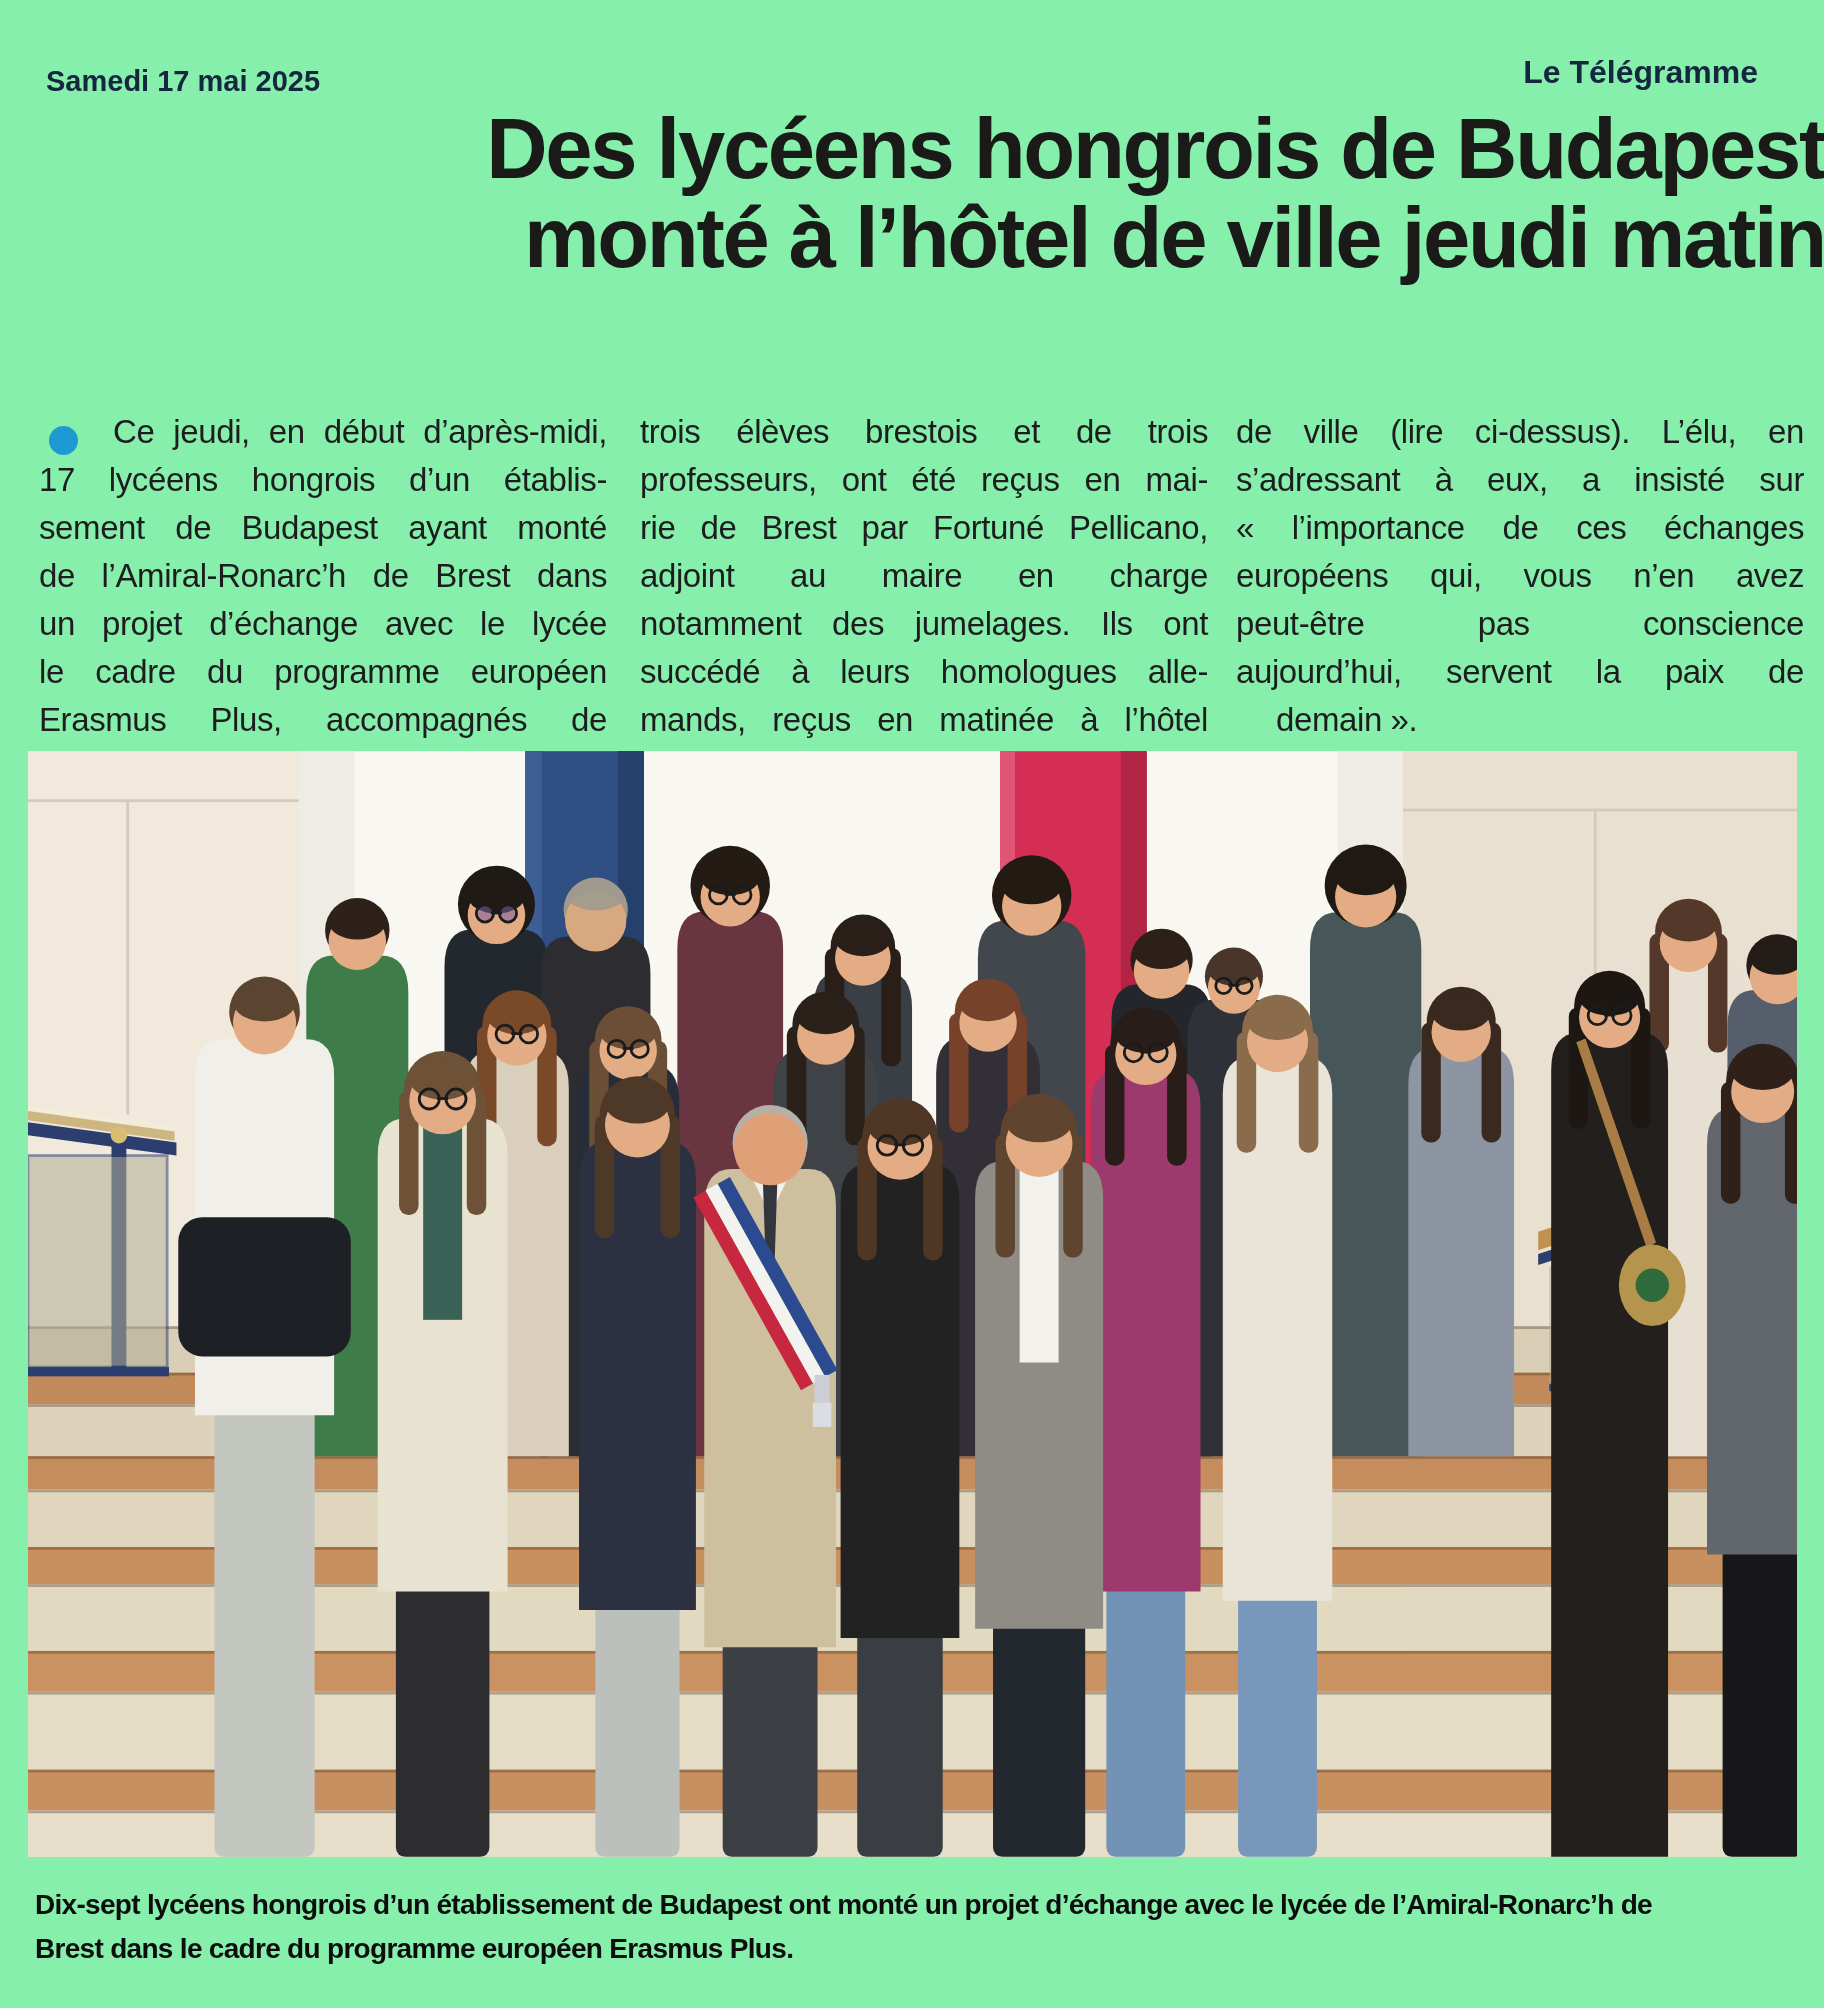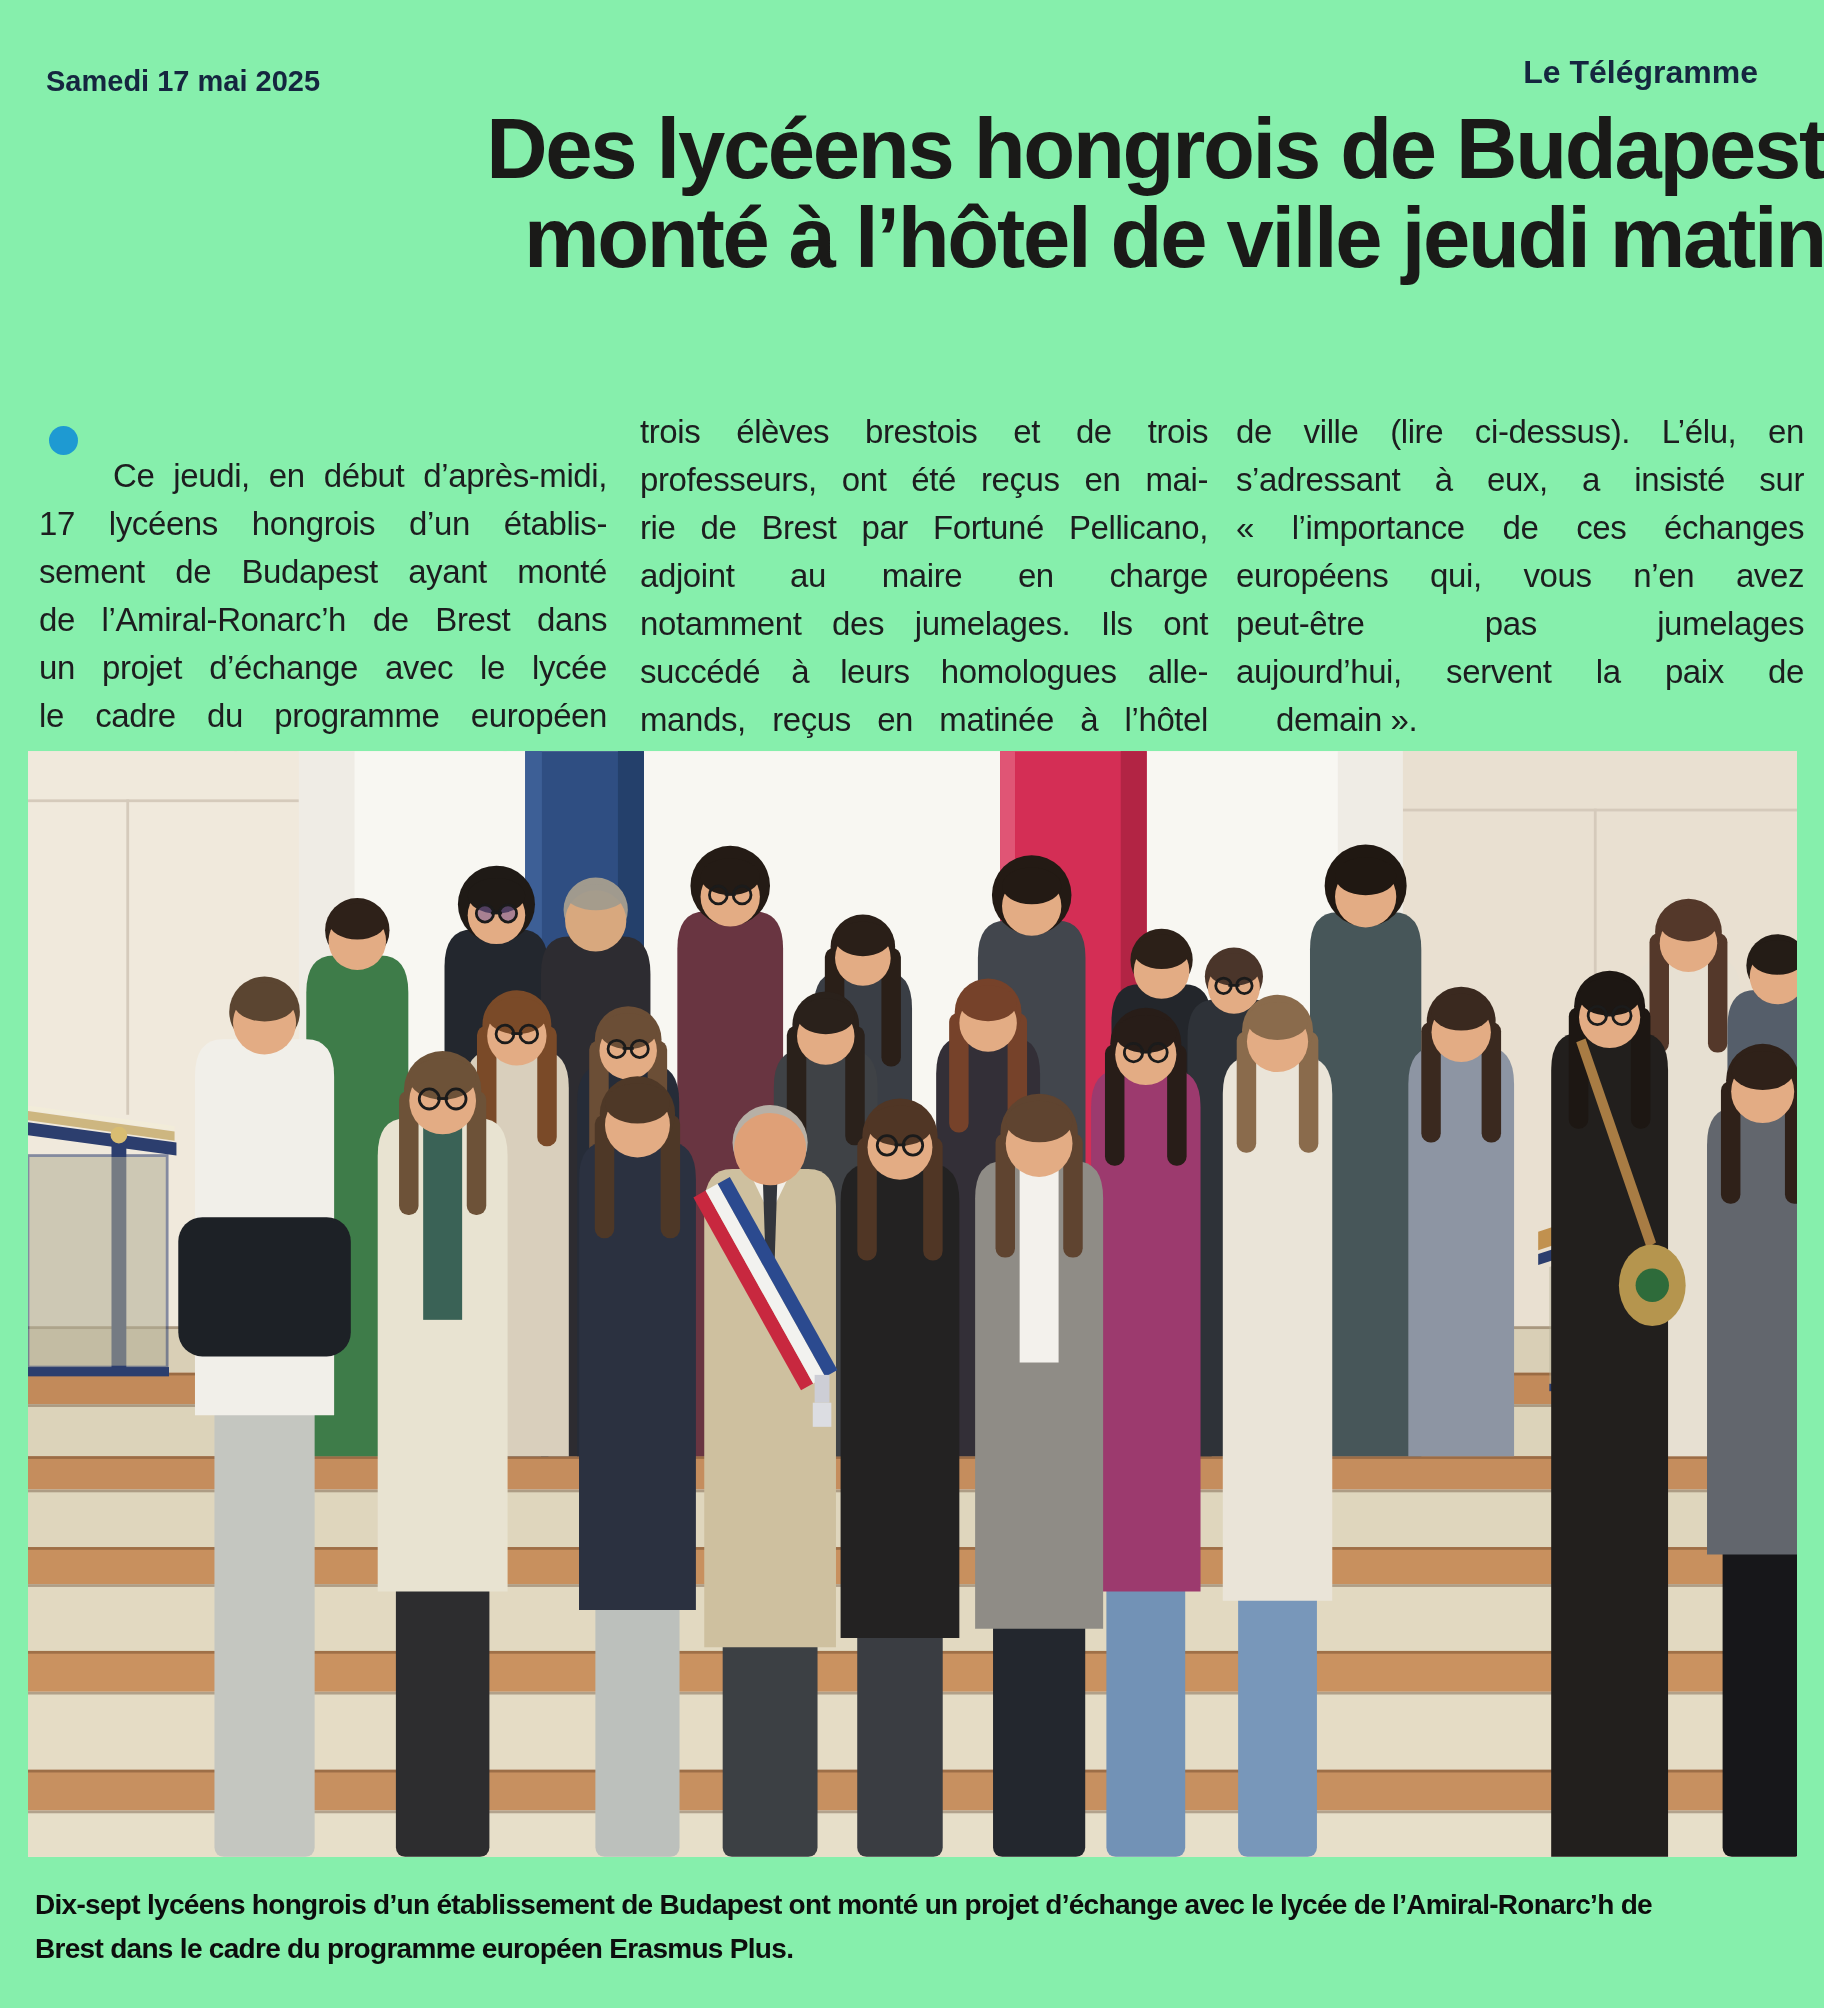--- a/index.html
+++ b/index.html
@@ -11,21 +11,21 @@
         color:var(--navy);line-height:1;}
   .headline{position:absolute;left:0;top:104px;width:100%;text-align:right;
         font-weight:bold;font-size:85px;line-height:89px;letter-spacing:-2.3px;
         color:var(--head);white-space:nowrap;}
   .bullet{position:absolute;left:49px;top:426px;width:29px;height:29px;border-radius:50%;}
   .col{position:absolute;top:408px;width:568px;}
   .c1{left:39px}.c2{left:640px}.c3{left:1236px}
   .bline{font-size:33px;line-height:48px;letter-spacing:-0.4px;color:var(--ink);
         text-align:justify;text-align-last:justify;height:48px;overflow:visible;
         box-sizing:border-box;}
-  .bline.first{padding-left:74px;margin-top:44px;}
+  .bline.first{padding-left:74px;}
   .bline.endpar{text-align-last:left;margin-left:40px;}
   .photo{position:absolute;left:28px;top:751px;width:1769px;height:1106px;margin:0;}
   .photo svg{display:block;width:1769px;height:1106px;}
   .caption{position:absolute;left:35px;top:1883px;width:1767px;overflow:hidden;}
   .capline{font-size:28px;line-height:44px;font-weight:bold;letter-spacing:-0.7px;
         color:var(--cap);white-space:nowrap;}
 </style>
 </head>
 <body>
 
@@ -59,21 +59,21 @@
     <div class="bline">notamment des jumelages. Ils ont</div>
     <div class="bline">succédé à leurs homologues alle-</div>
     <div class="bline">mands, reçus en matinée à l’hôtel</div>
   </div>
 
   <div class="col c3">
     <div class="bline">de ville (lire ci-dessus). L’élu, en</div>
     <div class="bline">s’adressant à eux, a insisté sur</div>
     <div class="bline">« l’importance de ces échanges</div>
     <div class="bline">européens qui, vous n’en avez</div>
-    <div class="bline">peut-être pas jumelages</div>
+    <div class="bline">peut-être pas conscience</div>
     <div class="bline">aujourd’hui, servent la paix de</div>
     <div class="bline endpar">demain ».</div>
   </div>
 
   <figure class="photo">
     <svg viewBox="0 0 1907 1192" role="img" aria-label="Group photo on the marble staircase of Brest city hall: Hungarian students, teachers and Brest pupils around the deputy mayor wearing a blue-white-red sash, in front of a large French flag.">
         <rect x="0" y="0" width="1907" height="1192" fill="#ece4d6"></rect>
         <rect x="0" y="0" width="292" height="1192" fill="#f0e9dc"></rect>
         <rect x="1482" y="0" width="425" height="1192" fill="#e9e0d1"></rect>
         <rect x="0" y="52" width="292" height="3" fill="#d5cabb"></rect>

